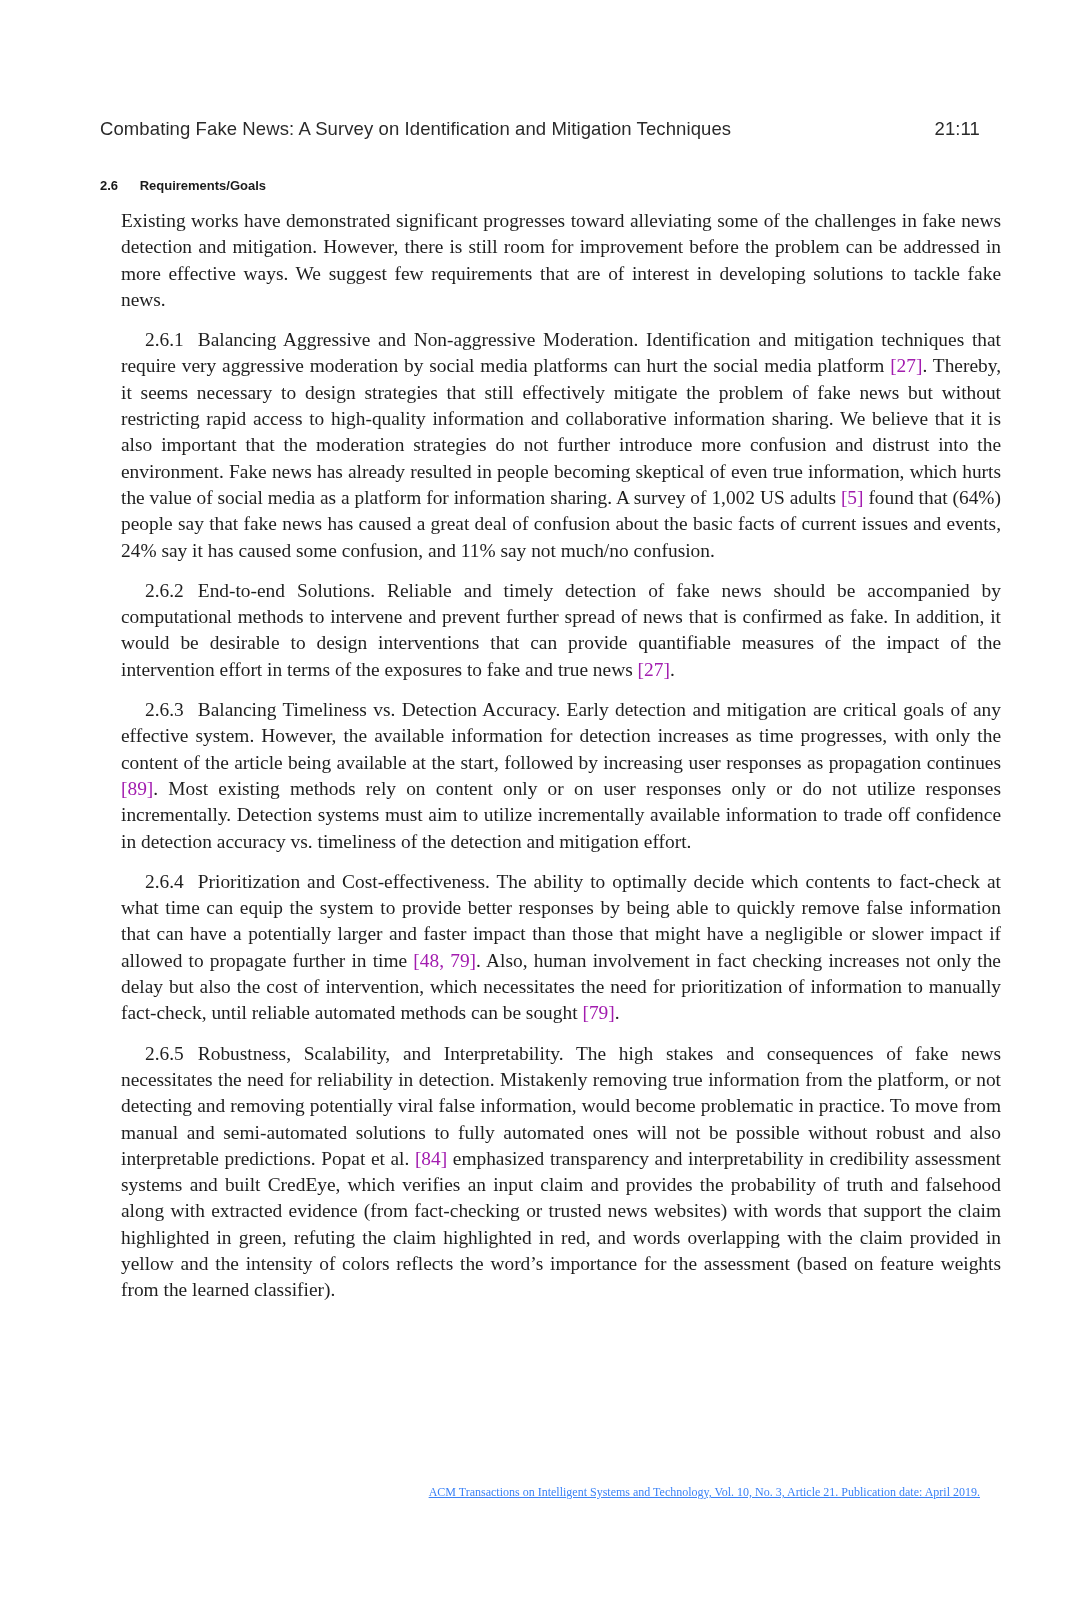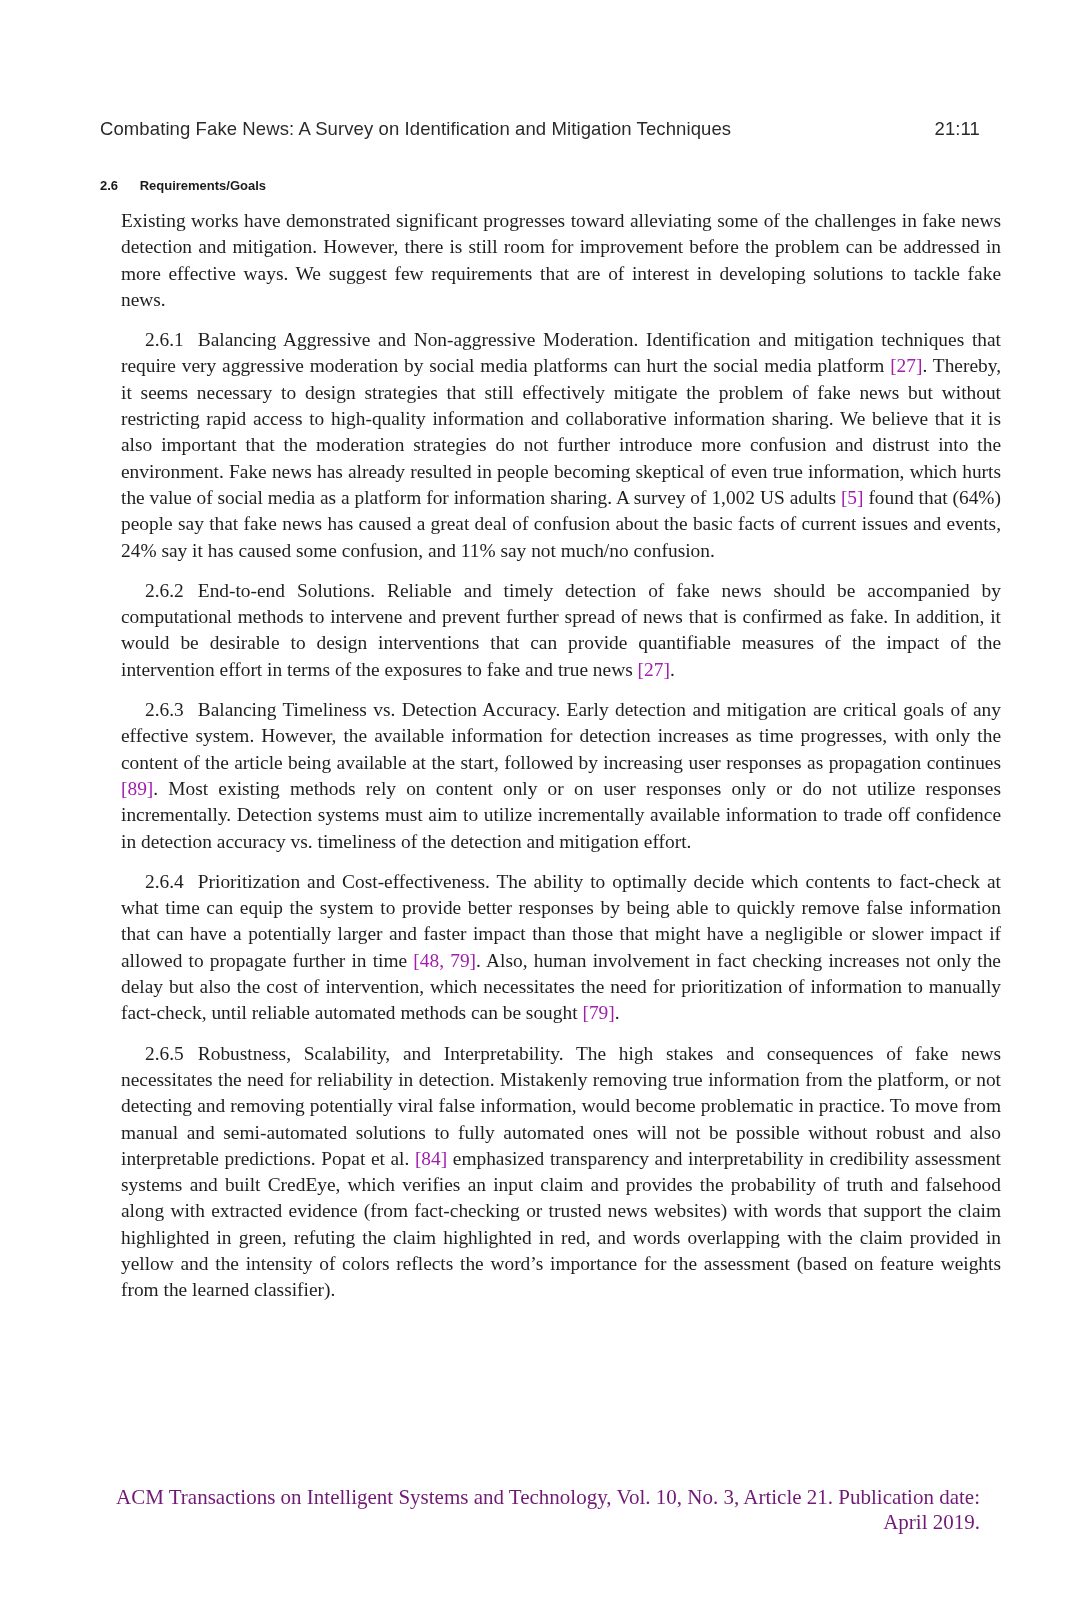--- a/index.html
+++ b/index.html
@@ -20,21 +20,21 @@
   .body-text { position: absolute; top: 208px; left: 12px; width: 880px; margin-left: 9px; }
   p {
     margin: 0 0 14px 0; font-size: 19.4px; line-height: 26.3px; text-align: justify;
     hyphens: manual;
   }
   p.indent { text-indent: 24px; }
   .sub-num { display: inline-block; margin-right: 14px; text-indent: 0; }
   .sub-title { }
   .cite { color: #a21caf; }
   .footer {
-    position: absolute; top: 1485px; right: 0; font-size: 21px; color: #701a75; text-align: right; width: 880px;
+    position: absolute; top: 1485px; right: 0; font-size: 12px; color: #3b82f6; text-align: right; width: 880px; text-decoration: underline;
   }
 </style>
 </head>
 <body>
 
 <div class="page">
   <div class="running-header">
     <span>Combating Fake News: A Survey on Identification and Mitigation Techniques</span>
     <span>21:11</span>
   </div>

